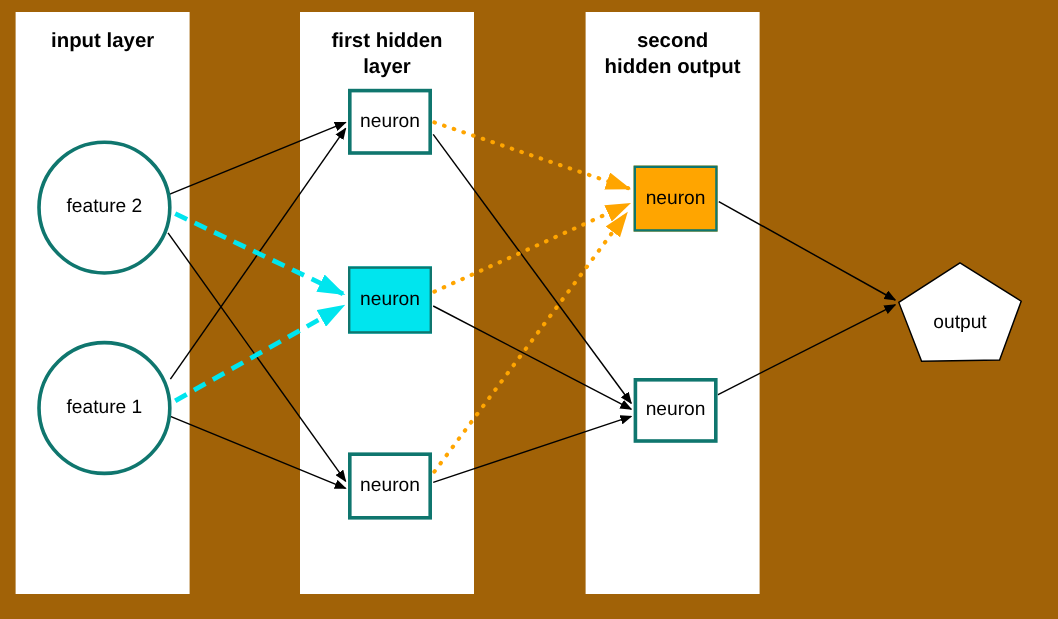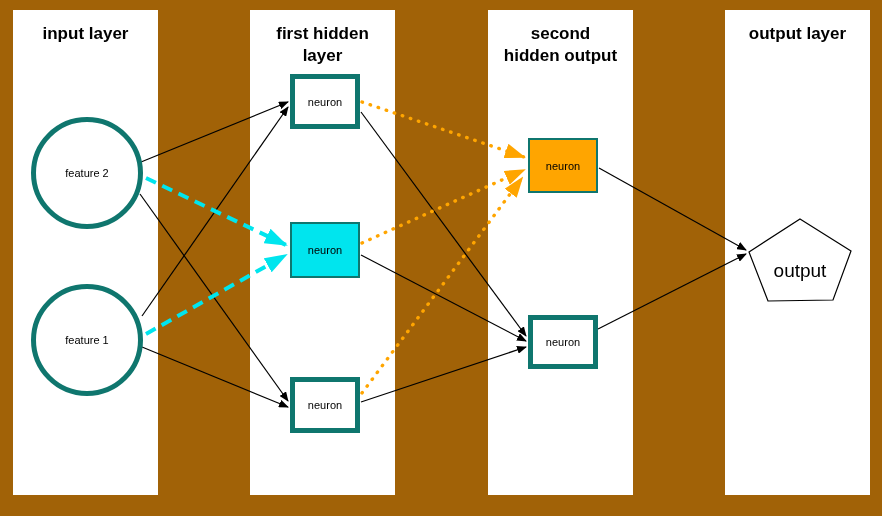--- a/index.html
+++ b/index.html
@@ -41,40 +41,40 @@
     left: 0; top: 0;
     z-index: 2;
   }
   .node {
     position: absolute;
     display: flex;
     align-items: center;
     justify-content: center;
     box-sizing: border-box;
     background: #fff;
-    border: 5px solid #0f766e;
+    border: 3px solid #0f766e;
     color: #000;
-    font-size: 11px;
+    font-size: 16px;
     z-index: 3;
     text-align: center;
   }
   .circle { border-radius: 50%; }
   .hl { border-width: 2px; }
   .node-feature1 { left: 31px; top: 117px; width: 112px; height: 112px; }
   .node-feature2 { left: 31px; top: 284px; width: 112px; height: 112px; }
   .node-h1n1 { left: 290px; top: 74px;  width: 70px; height: 55px; }
   .node-h1n2 { left: 290px; top: 222px; width: 70px; height: 56px; }
   .node-h1n3 { left: 290px; top: 377px; width: 70px; height: 56px; }
   .node-h2n1 { left: 528px; top: 138px; width: 70px; height: 55px; }
   .node-h2n2 { left: 528px; top: 315px; width: 70px; height: 54px; }
   .pentagon-label {
     position: absolute;
     left: 762px; top: 260px; width: 76px;
     text-align: center;
-    font-size: 19px;
+    font-size: 16px;
     color: #000;
     z-index: 3;
   }
 </style>
 </head>
 <body>
 
 <div class="stage">
 
   <div class="panel p1">
@@ -85,25 +85,20 @@
   <div class="panel p2">
     <div class="panel-title">
       <span>first hidden</span>
       <span>layer</span>
     </div>
   </div>
   <div class="panel p3">
     <div class="panel-title">
       <span>second</span>
       <span>hidden output</span>
-    </div>
-  </div>
-  <div class="panel p4">
-    <div class="panel-title">
-      <span>output layer</span>
     </div>
   </div>
 
   <svg class="edges" width="882" height="516" viewBox="0 0 882 516">
     <defs>
       <marker id="arrow-black" markerUnits="userSpaceOnUse" markerWidth="10" markerHeight="8" refX="9" refY="4" orient="auto">
         <path d="M0,0 L10,4 L0,8 Z" fill="#000000"></path>
       </marker>
       <marker id="arrow-cyan" markerUnits="userSpaceOnUse" markerWidth="23" markerHeight="16" refX="21" refY="8" orient="auto">
         <path d="M0,0 L23,8 L0,16 Z" fill="#00e5ee"></path>

